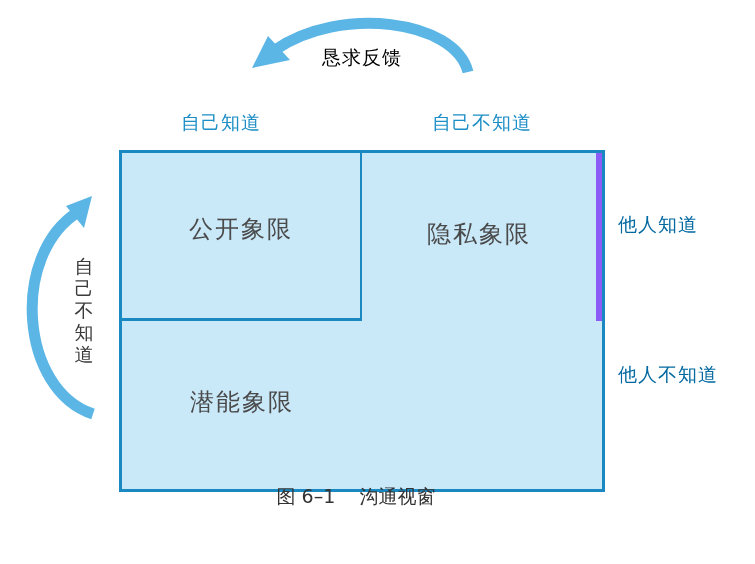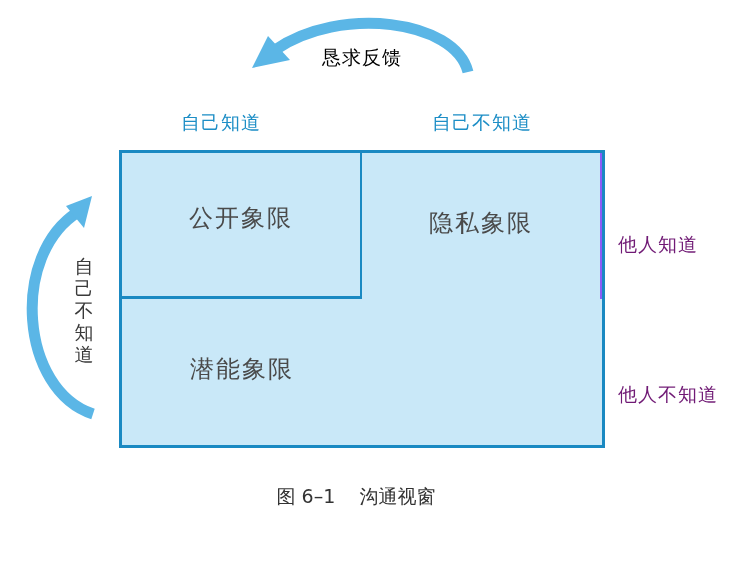--- a/index.html
+++ b/index.html
@@ -34,60 +34,59 @@
     color: #1d8ec6;
     letter-spacing: 1px;
     white-space: nowrap;
   }
   .col-header.c1 { left: 181px; text-align: center; }
   .col-header.c2 { left: 432px; }
 
   .row-header {
     left: 618px;
     font-size: 19px;
-    color: #701a75;
+    color: #0369a1;
     letter-spacing: 1px;
     white-space: nowrap;
-    margin-top: 20px;
   }
   .row-header.r1 { top: 212px; }
   .row-header.r2 { top: 362px; }
 
   .side-label {
     left: 73px; top: 255px;
     width: 22px;
     font-size: 19px;
     line-height: 22px;
     color: #3a3a3a;
     text-align: center;
     word-break: break-all;
   }
 
   .grid {
     left: 119px; top: 150px;
-    width: 486px; height: 298px;
+    width: 486px; height: 342px;
     box-sizing: border-box;
     border: 3px solid #1a89c2;
     background: #c9e8f8;
     display: grid;
     grid-template-columns: 1fr 1fr;
     grid-template-rows: 1fr 1fr;
   }
   .cell {
     display: flex;
     align-items: center;
     justify-content: center;
     font-size: 24px;
     color: #4a4a4a;
     letter-spacing: 2px;
     box-sizing: border-box;
   }
   .cell.tl { border-right: 2px solid #1a89c2; border-bottom: 3px solid #1a89c2; }
   .cell.tr { border-bottom: 3px solid #1a89c2; }
-  .cell.bl { border-right: 2px solid #8b5cf6; }
+  .cell.bl { border-right: 6px solid #8b5cf6; }
   .cell.tl, .cell.tr { padding-bottom: 14px; }
   .cell.bl, .cell.br { padding-bottom: 6px; }
 
   .caption {
     left: 0; top: 484px;
     width: 700px;
     text-align: center;
     font-size: 19px;
     color: #333333;
     padding-left: 12px;

